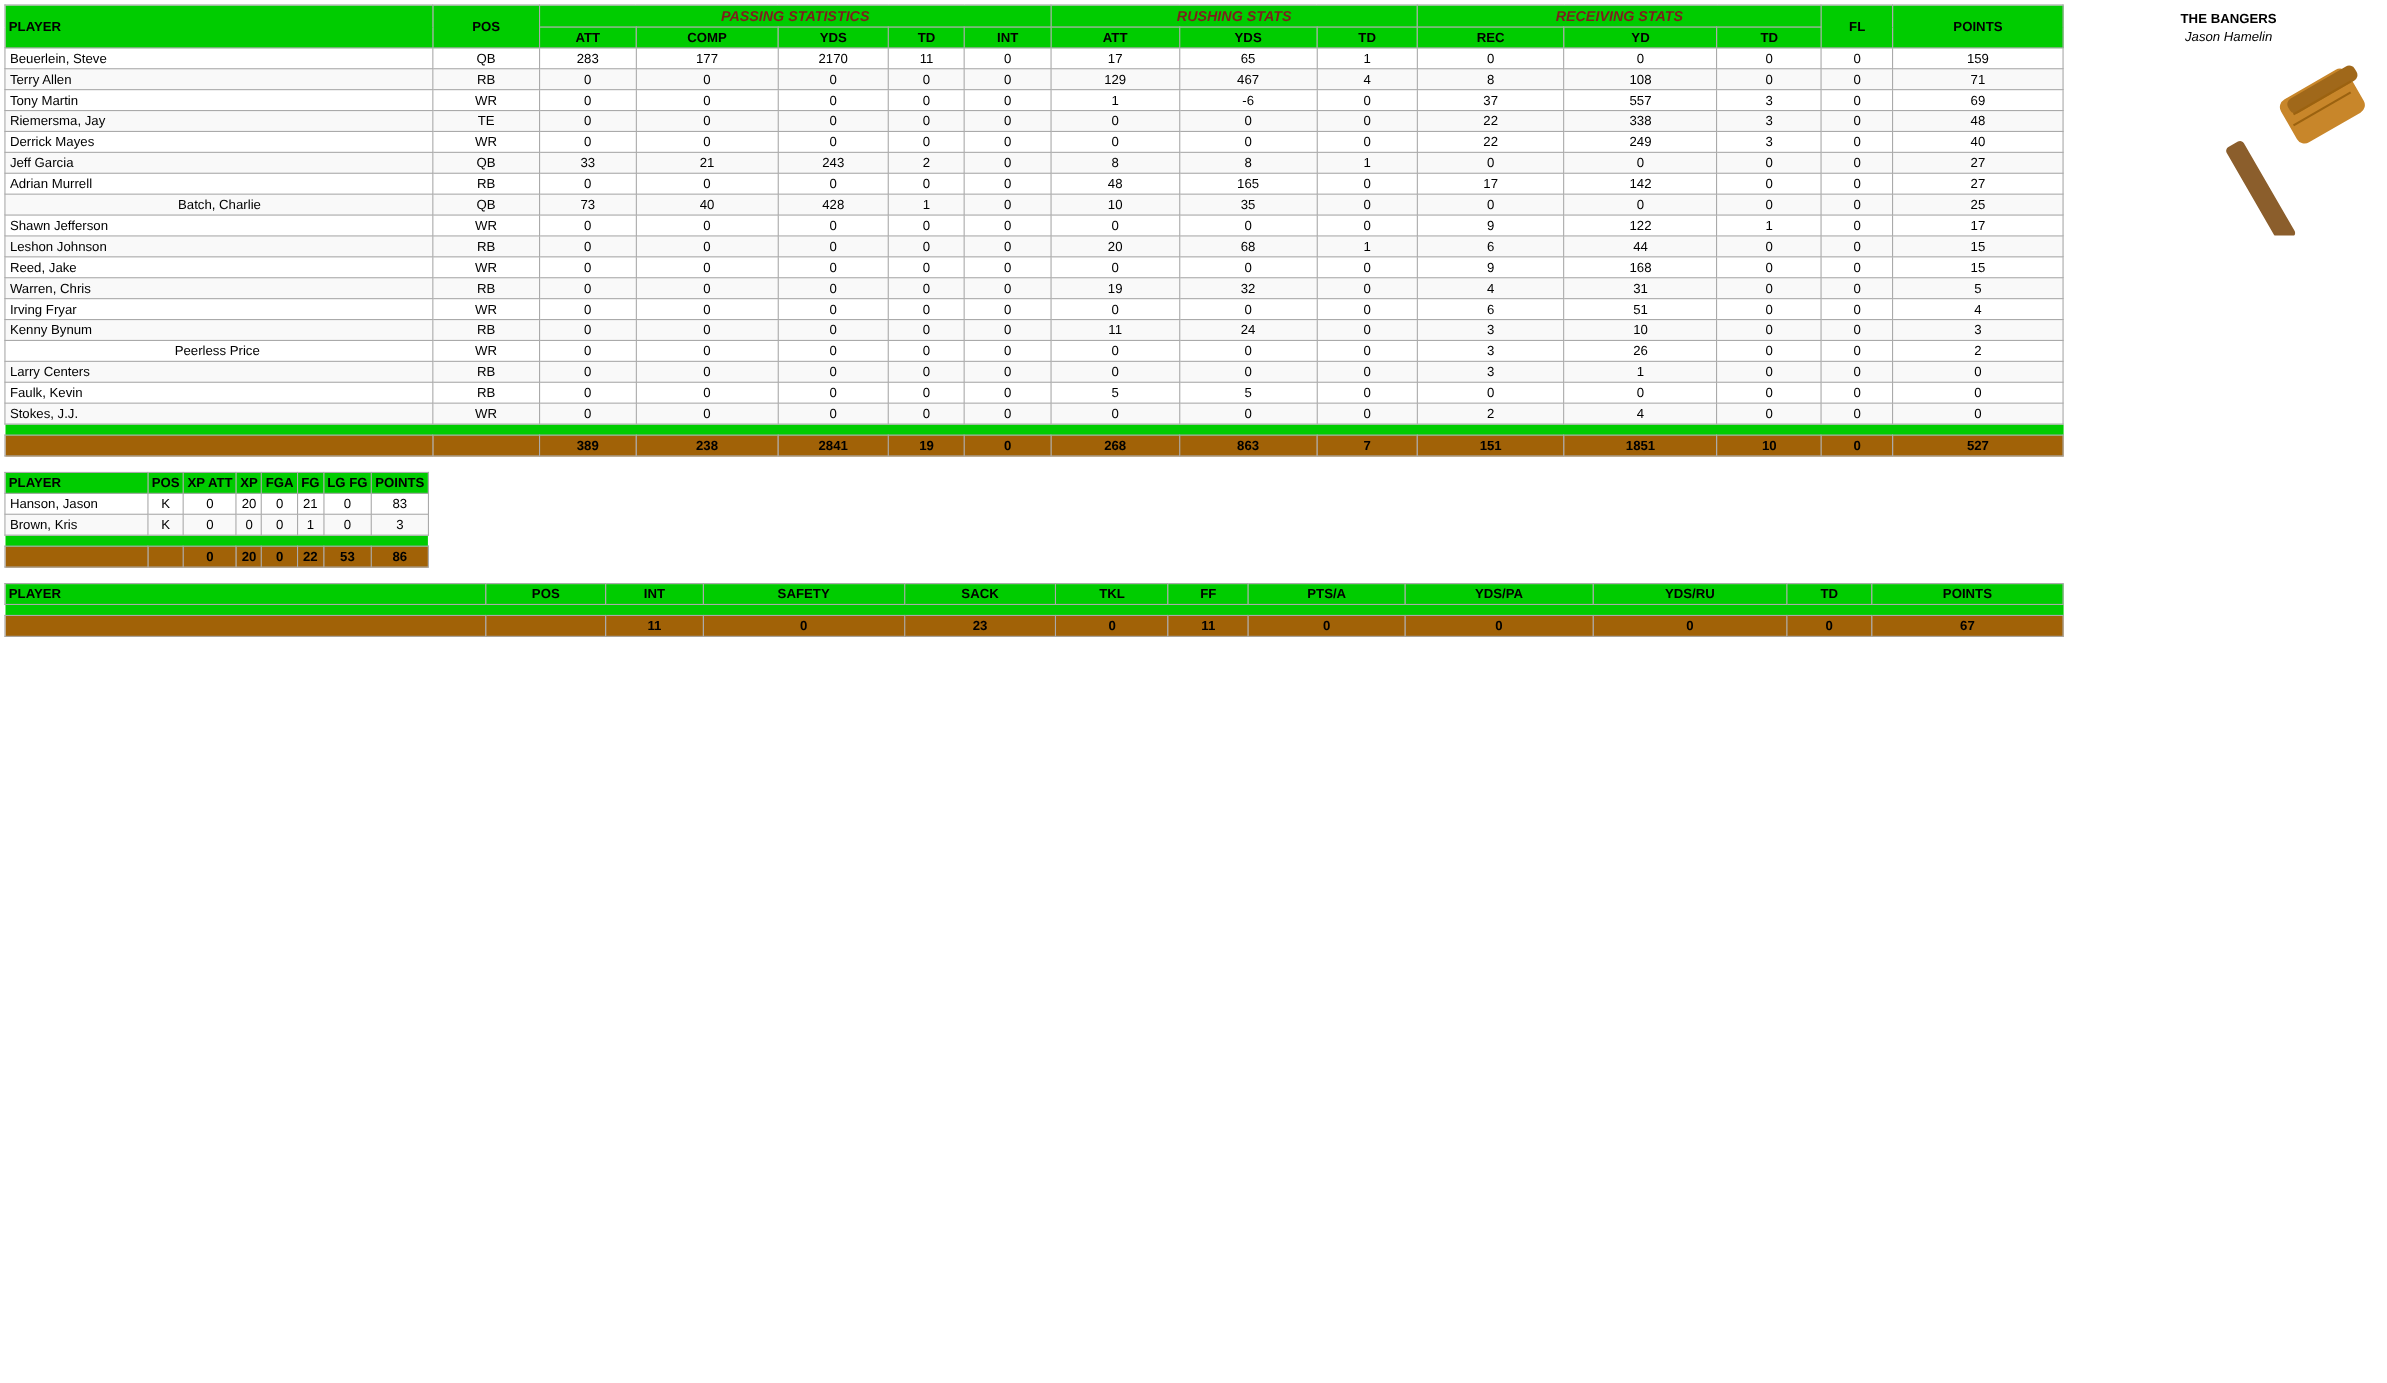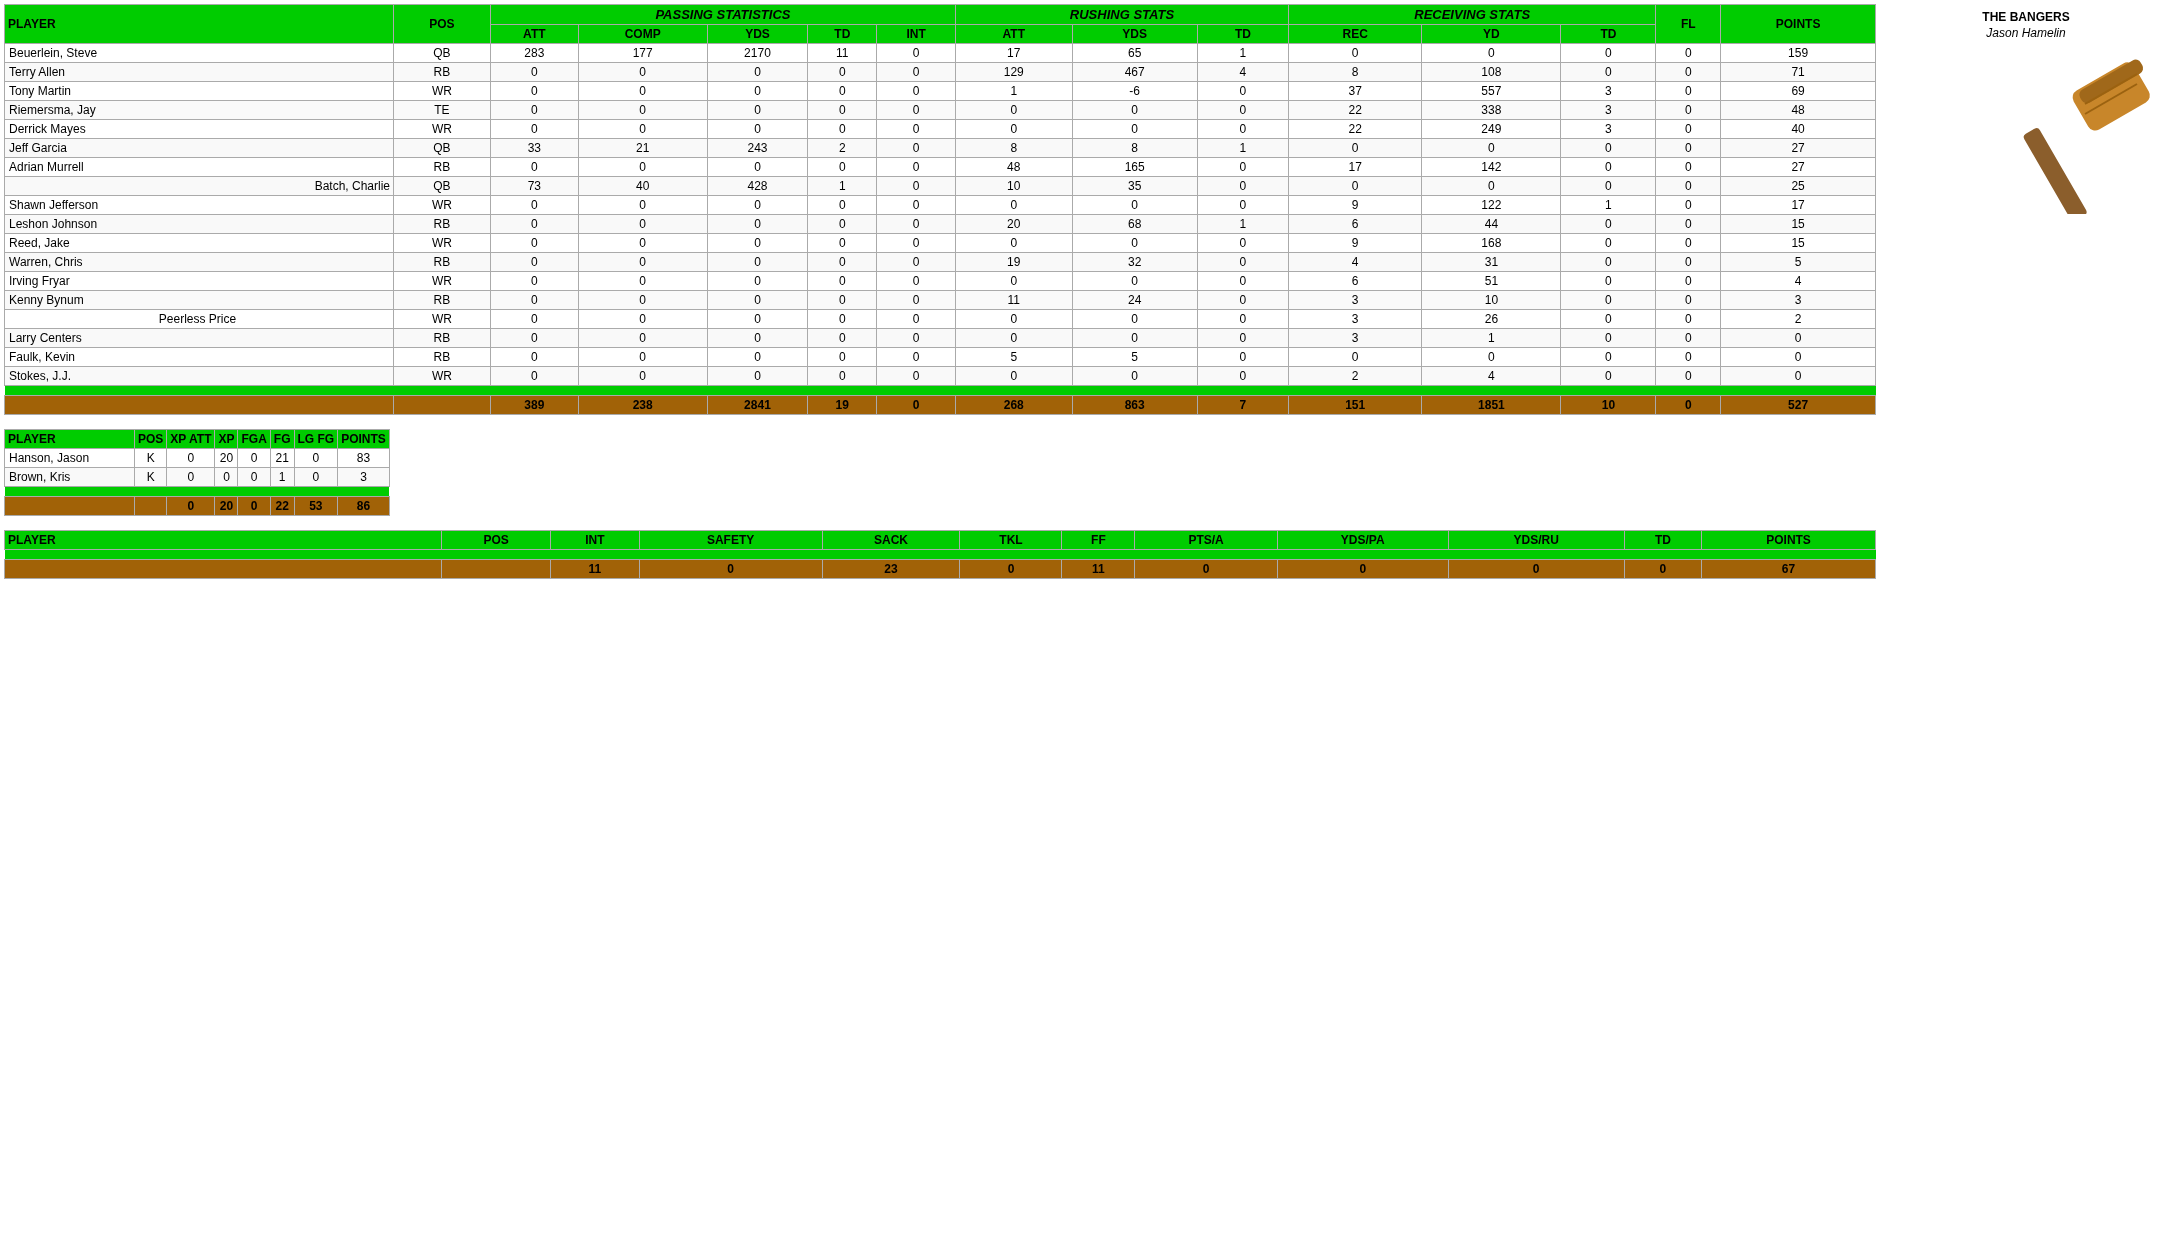--- a/index.html
+++ b/index.html
@@ -15,21 +15,21 @@
       width: 100%;
     }
     td, th {
       border: 1px solid #aaa;
       text-align: center;
       padding: 2px 3px;
       white-space: nowrap;
     }
     .green-header {
       background: #00cc00;
-      color: #000000;
+      color: #7f1d1d;
       font-weight: bold;
       font-style: italic;
       font-size: 13px;
     }
     .col-header {
       background: #00cc00;
       color: #000;
       font-weight: bold;
       font-size: 12px;
     }
@@ -246,21 +246,21 @@
             <td>48</td>
             <td>165</td>
             <td>0</td>
             <td>17</td>
             <td>142</td>
             <td>0</td>
             <td>0</td>
             <td>27</td>
           </tr>
           <tr class="data-row">
-            <td style="text-align: right; padding-left: 4px;">Batch, Charlie</td>
+            <td style="text-align: center; padding-left: 4px;">Batch, Charlie</td>
             <td>QB</td>
             <td>73</td>
             <td>40</td>
             <td>428</td>
             <td>1</td>
             <td>0</td>
             <td>10</td>
             <td>35</td>
             <td>0</td>
             <td>0</td>

